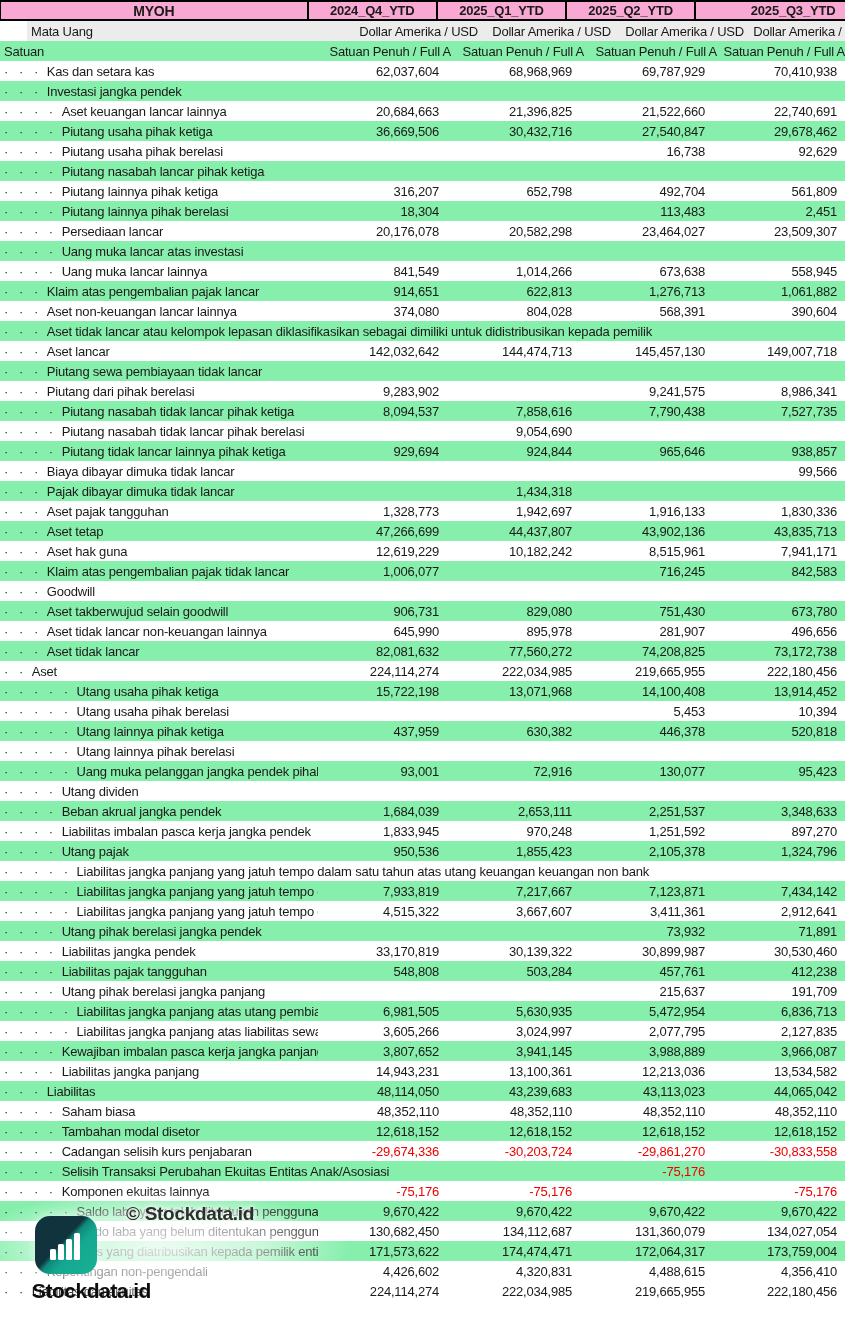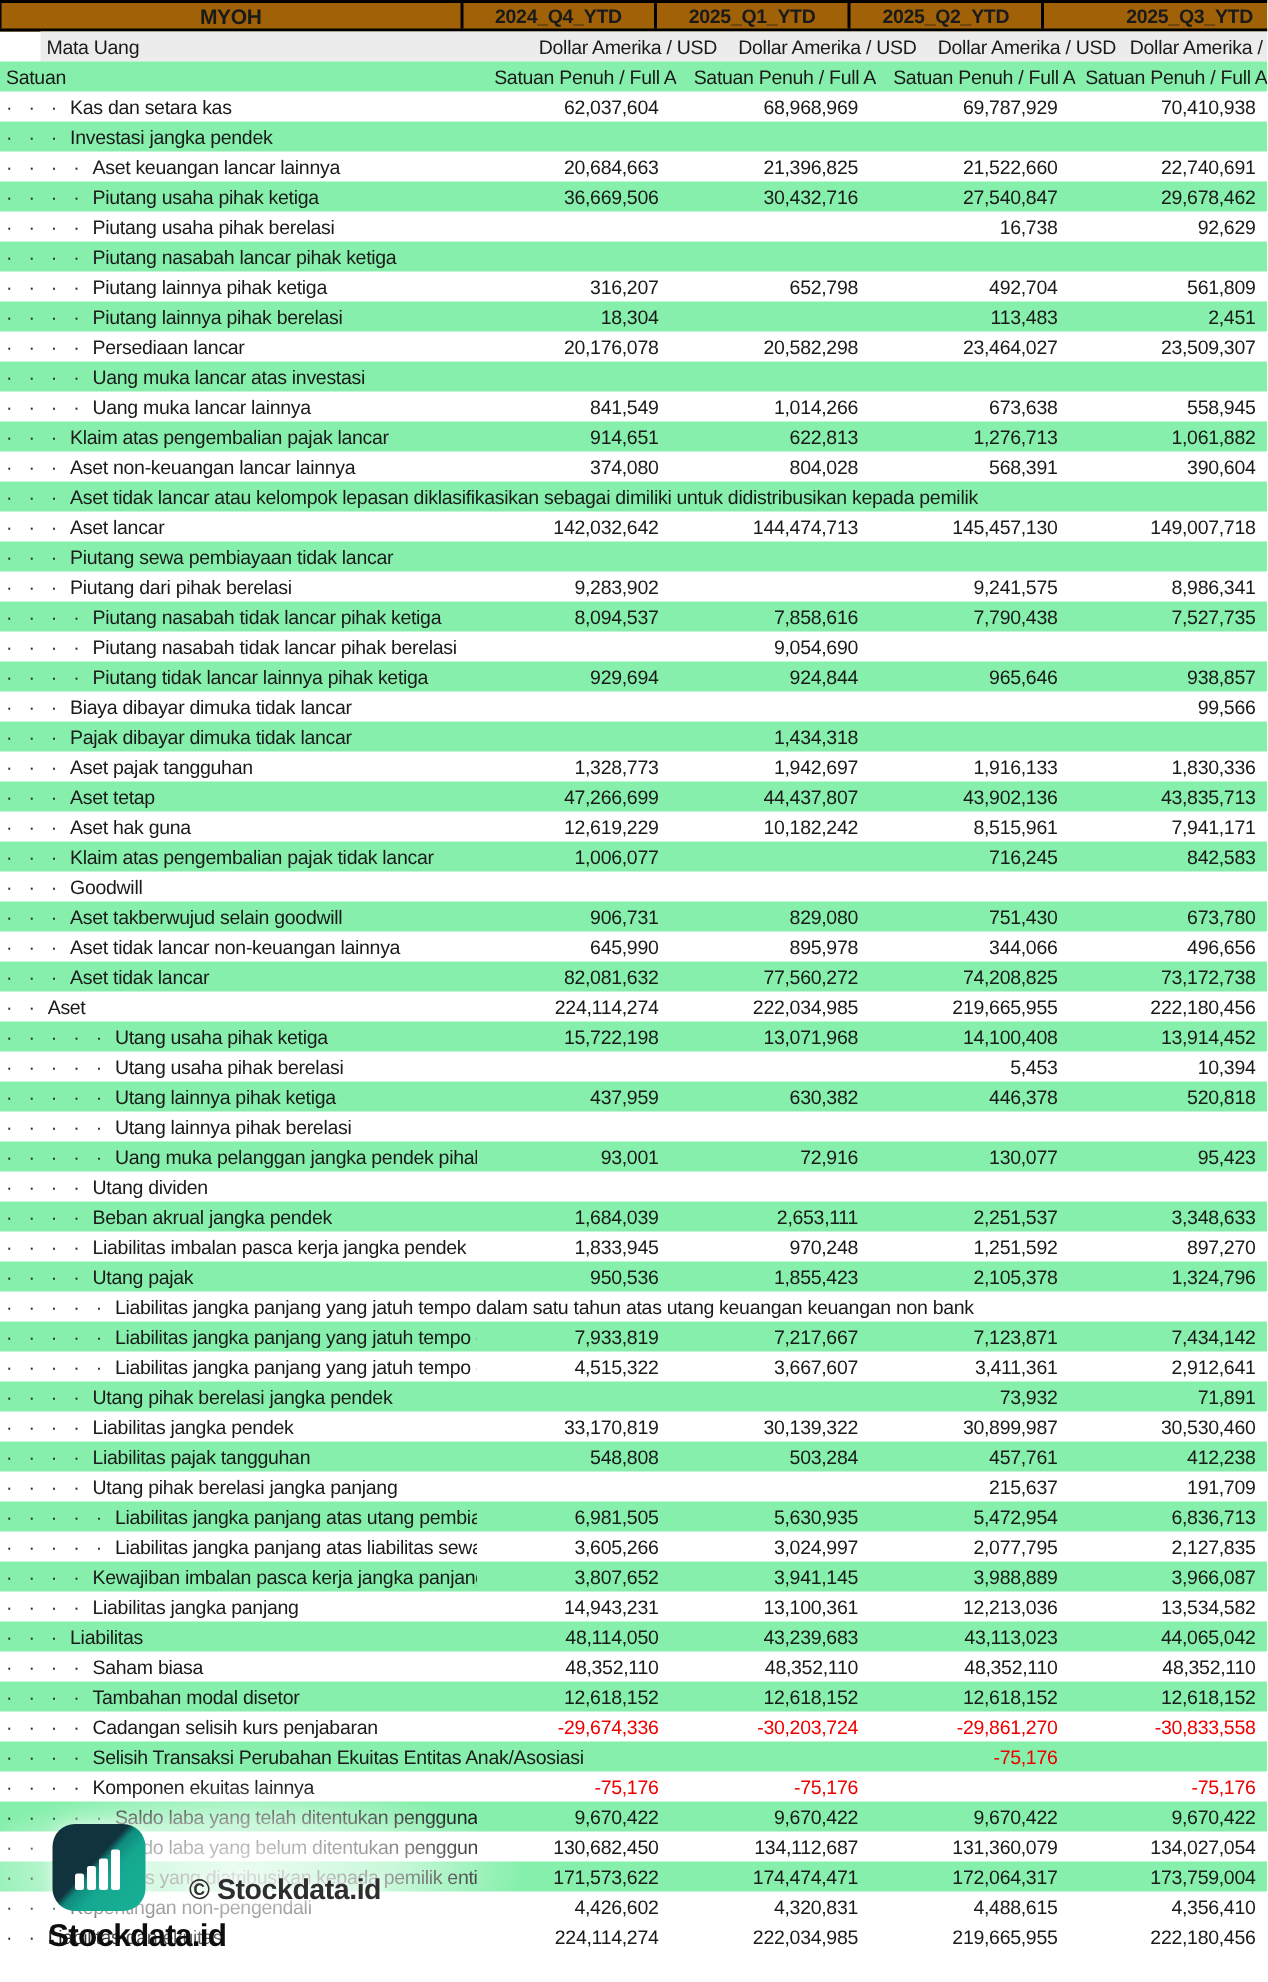--- a/index.html
+++ b/index.html
@@ -8,21 +8,21 @@
     width:845px;height:1321px;
     font-family:"Liberation Sans", sans-serif;
     color:#1a1a1a;
     overflow:hidden;
     background:#fff;
   }
   
   .hdr{
     display:flex;height:21px;box-sizing:border-box;
     border-top:2px solid #000;border-bottom:2px solid #000;
-    background:#a16207;font-weight:bold;
+    background:#f9a8d4;font-weight:bold;
   }
   .hdr-cell{
     box-sizing:border-box;display:flex;align-items:center;justify-content:center;
     font-size:13px;letter-spacing:-0.2px;white-space:nowrap;overflow:hidden;
   }
   .hdr-ticker{width:318px;border-left:1px solid #000;border-right:2px solid #000;font-size:14px;}
   .hdr-col{width:133px;border-right:2px solid #000;}
   .hdr-col:last-child{width:152px;border-right:none;padding-left:45px;}
   
   .row{display:flex;height:20px;box-sizing:border-box;align-items:center;}
@@ -54,21 +54,21 @@
     border-radius:15px;overflow:hidden;
     background:linear-gradient(133deg,#11333e 0%,#11333e 44%,#0f8a7d 50%,#14a890 62%,#18b194 100%);
     box-shadow:0 0 10px rgba(255,255,255,0.6);
   }
   .bar{position:absolute;bottom:14px;width:6px;background:#fff;border-radius:1.5px;}
   .bar.b1{left:15px;height:11px;}
   .bar.b2{left:23px;height:16px;}
   .bar.b3{left:31px;height:21px;}
   .bar.b4{left:39px;height:27px;}
   #wm-copy{
-    position:absolute;left:126px;top:1250px;
+    position:absolute;left:126px;top:1203px;
     font-size:19px;font-weight:bold;color:#2e2e2e;letter-spacing:-0.3px;
     text-shadow:0 0 4px #fff,0 0 8px rgba(255,255,255,0.9);
     white-space:nowrap;
   }
   #wm-brand{
     position:absolute;left:32px;top:1279px;
     font-size:21px;font-weight:800;color:#0d0d0d;letter-spacing:-0.5px;
     white-space:nowrap;
   }
 </style>
@@ -383,21 +383,21 @@
         <div class="val">751,430</div>
         <div class="val last">673,780</div>
       </div>
       <div class="row">
         <div class="lbl">
           <span class="dots">· · ·</span>
           <span>Aset tidak lancar non-keuangan lainnya</span>
         </div>
         <div class="val">645,990</div>
         <div class="val">895,978</div>
-        <div class="val">344,066</div>
+        <div class="val">281,907</div>
         <div class="val last">496,656</div>
       </div>
       <div class="row stripe">
         <div class="lbl">
           <span class="dots">· · ·</span>
           <span>Aset tidak lancar</span>
         </div>
         <div class="val">82,081,632</div>
         <div class="val">77,560,272</div>
         <div class="val">74,208,825</div>

